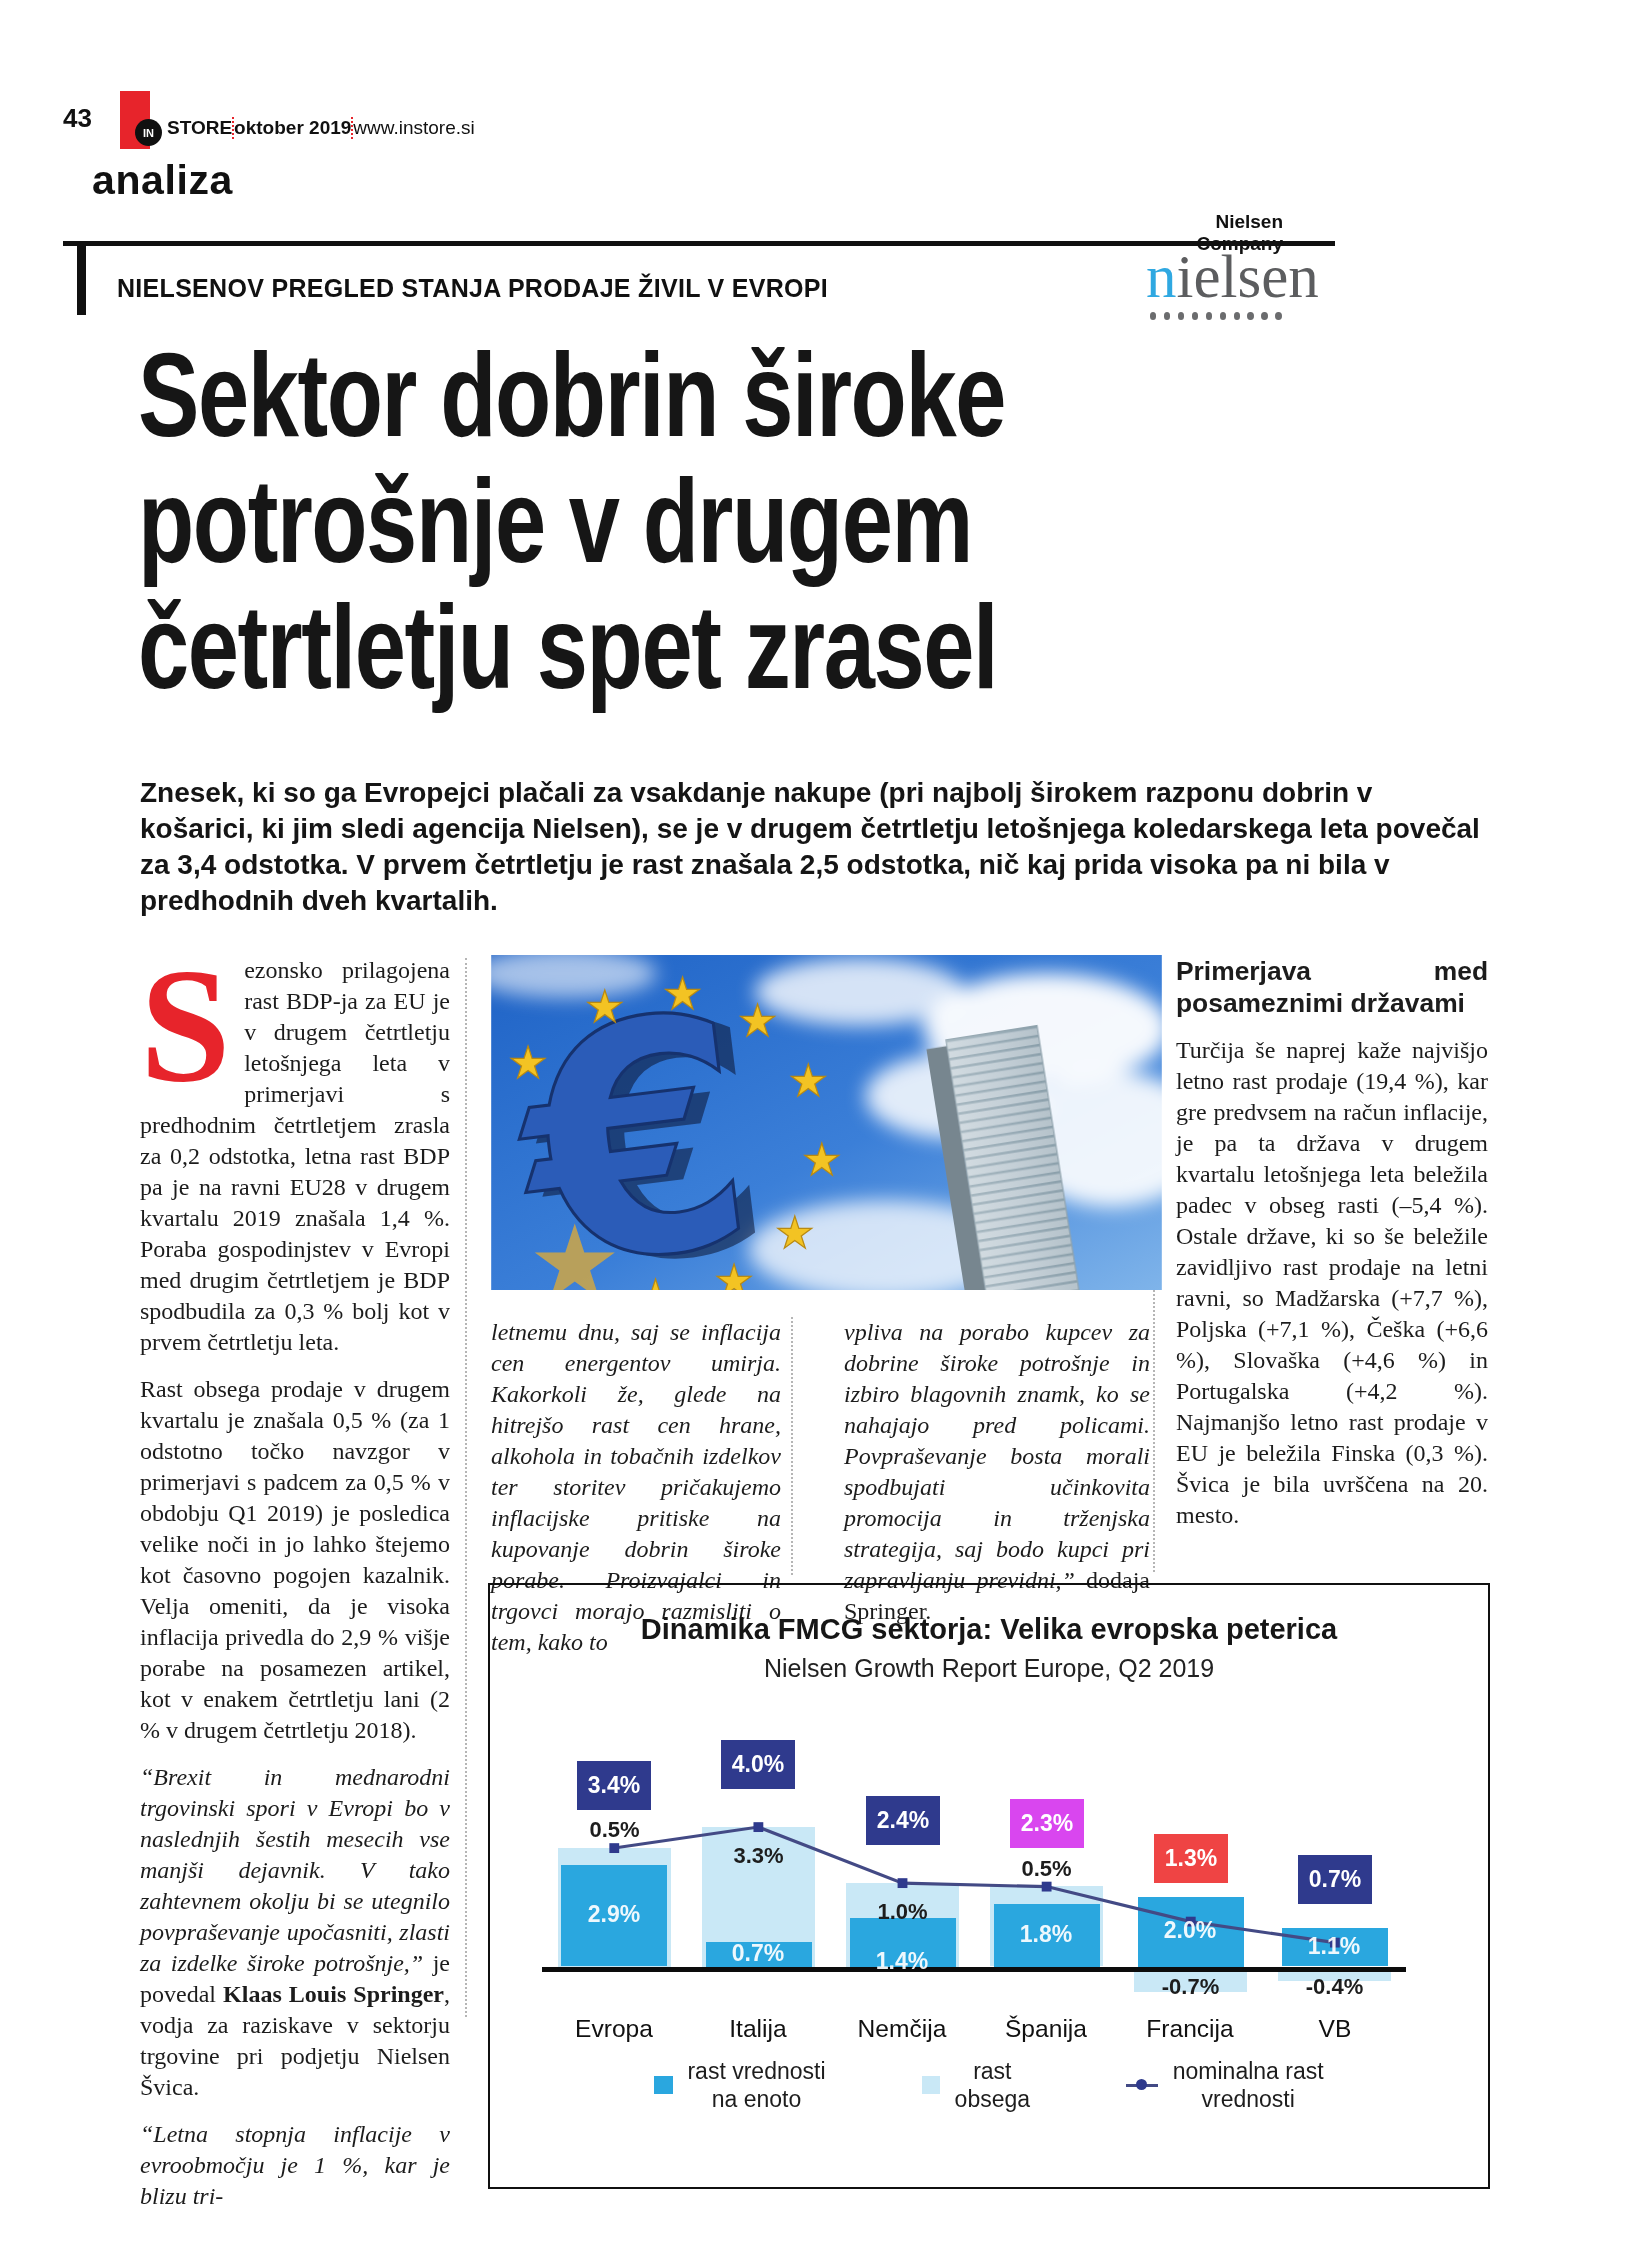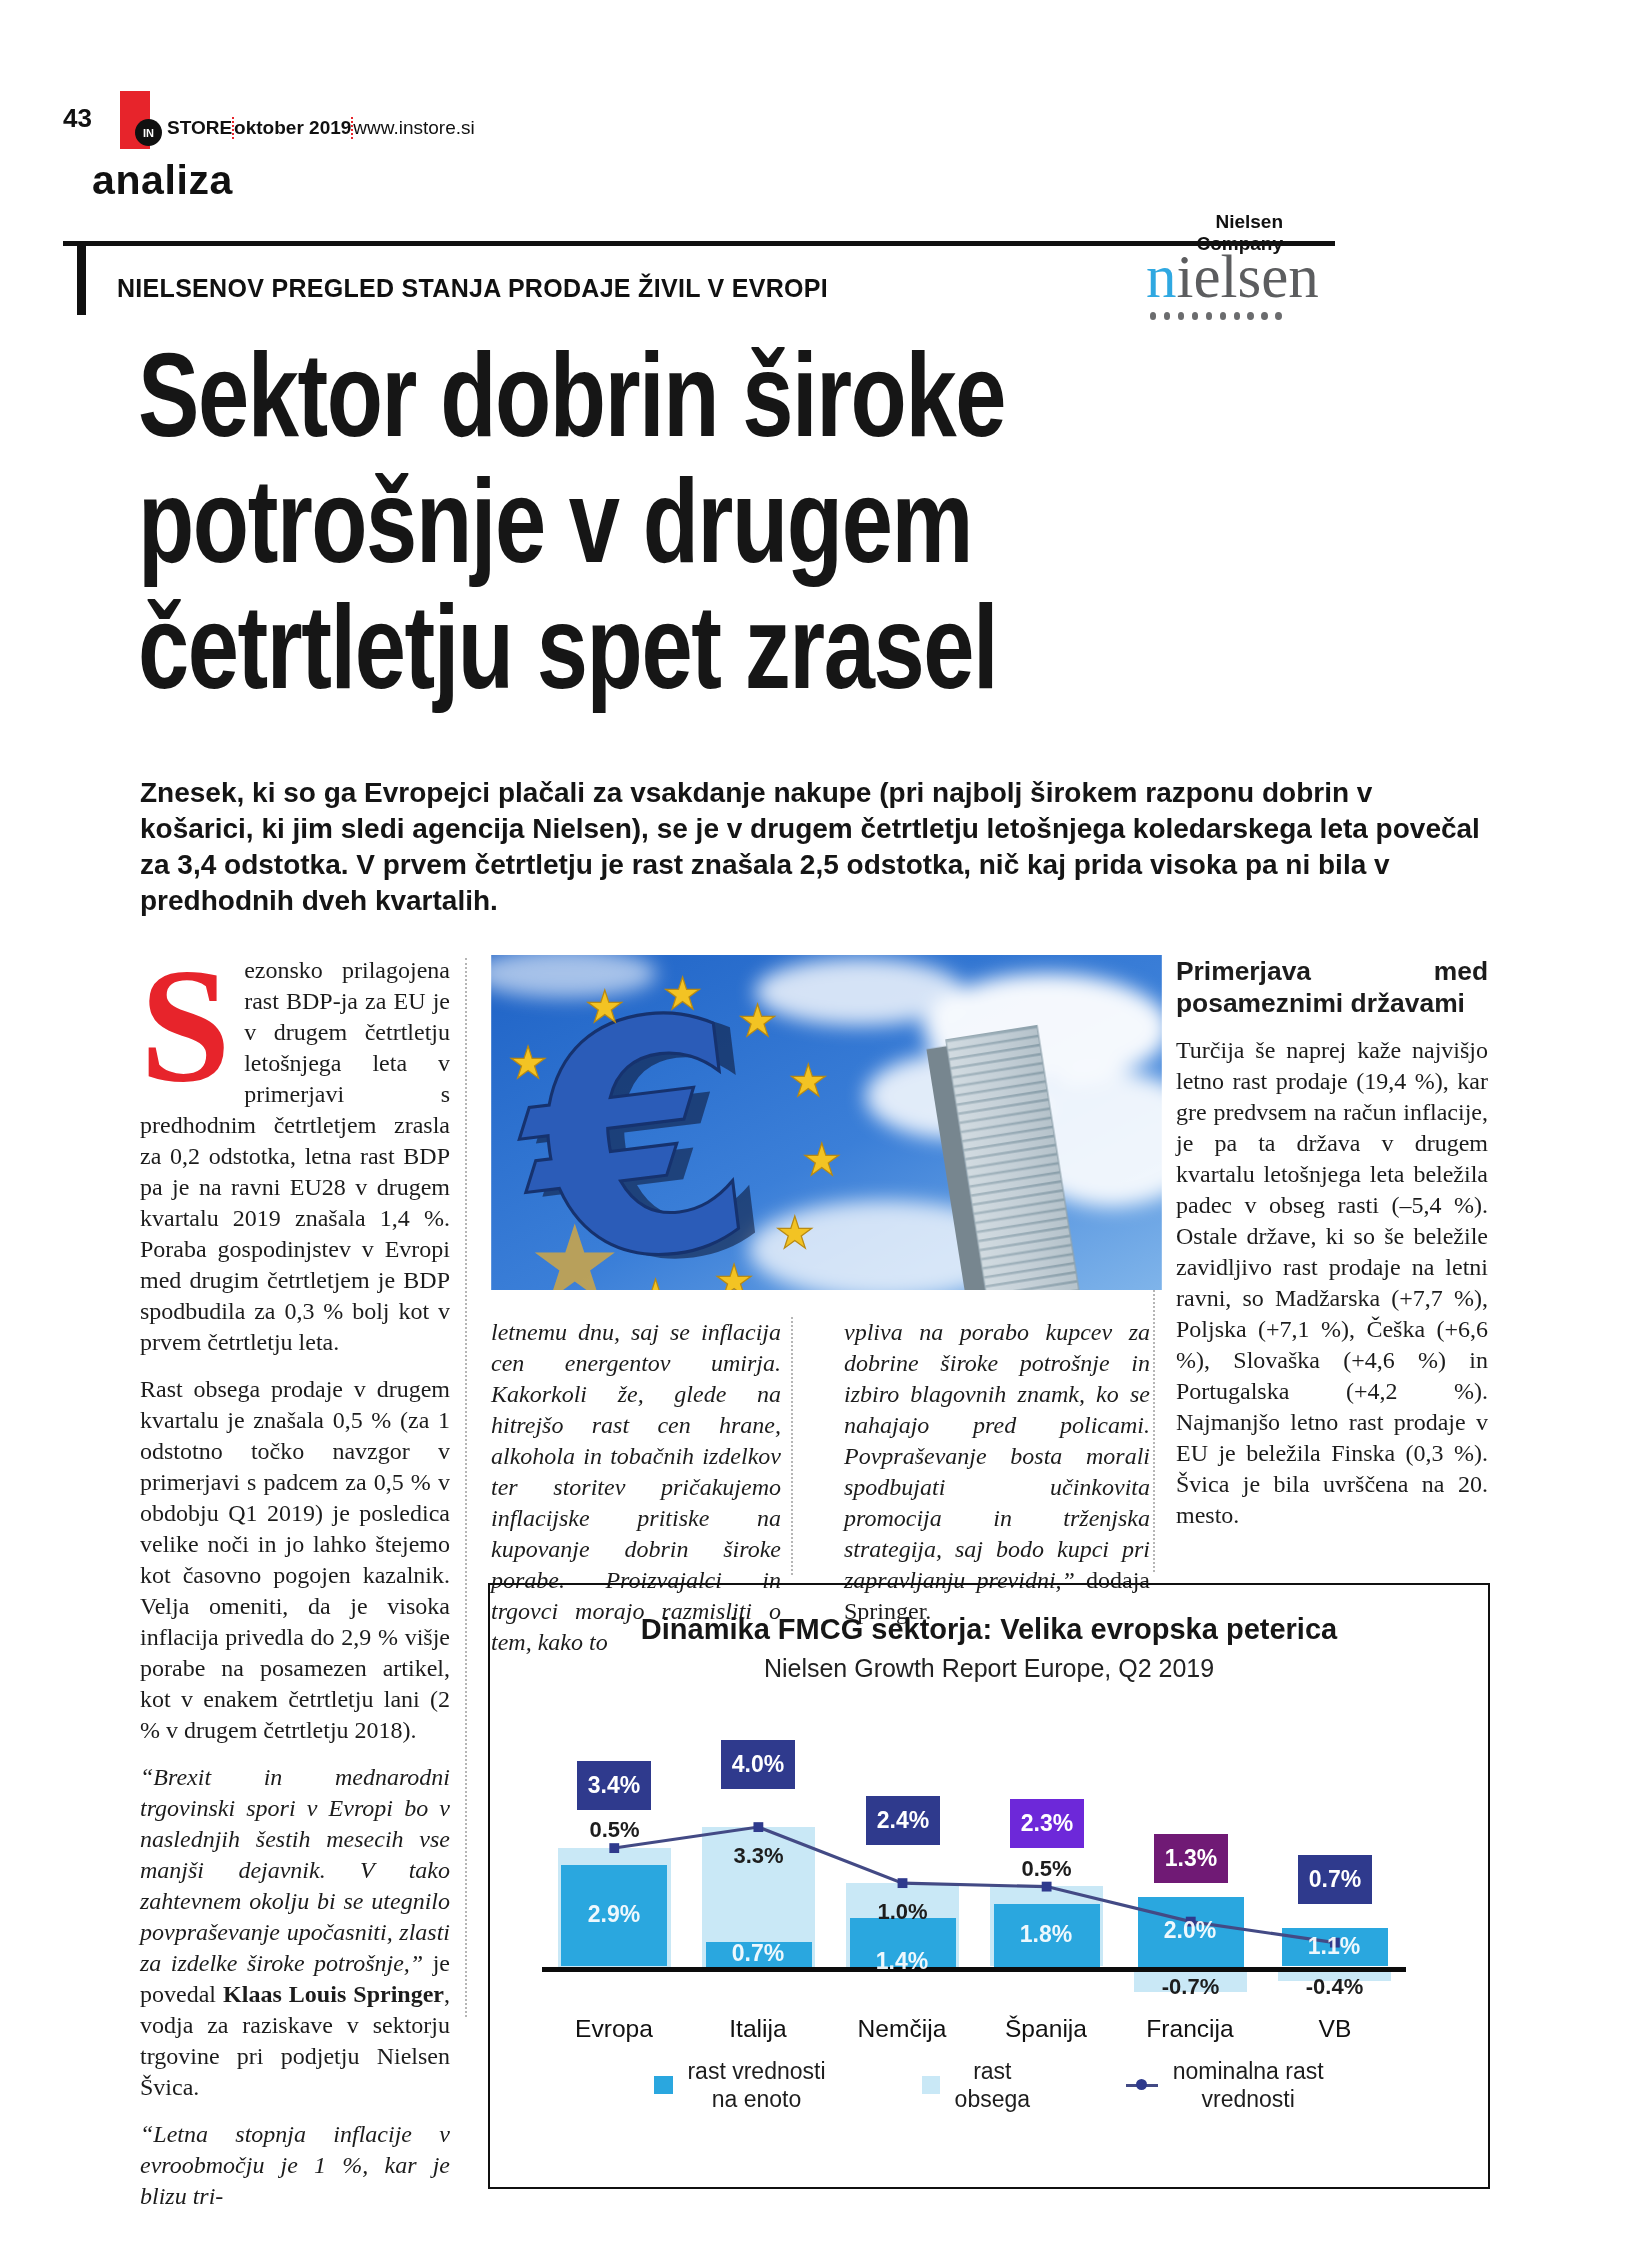--- a/index.html
+++ b/index.html
@@ -216,27 +216,27 @@
         <div class="vol-bar" style="left: 356px; top: 298px; width: 113px; height: 84px; background: rgb(201, 232, 246);"></div>
         <div class="val-bar" style="left: 360px; top: 333px; width: 106px; height: 49px; background: rgb(42, 167, 223);"></div>
         <div class="val-label" style="left: 363px; top: 343px; width: 98px; margin-top: 20px;">1.4%</div>
         <div class="vol-label" style="left: 357px; width: 111px; top: 314px;">1.0%</div>
         <div class="nom-box" style="left: 376px; top: 211px; background: rgb(47, 58, 141);">2.4%</div>
         <div class="cat-label" style="left: 340px; top: 430px; width: 144px;">Nemčija</div>
         <div class="vol-bar" style="left: 500px; top: 301px; width: 113px; height: 80px; background: rgb(201, 232, 246);"></div>
         <div class="val-bar" style="left: 504px; top: 319px; width: 106px; height: 63px; background: rgb(42, 167, 223);"></div>
         <div class="val-label" style="left: 507px; top: 336px; width: 98px;">1.8%</div>
         <div class="vol-label" style="left: 501px; width: 111px; top: 271px;">0.5%</div>
-        <div class="nom-box" style="left: 520px; top: 214px; background: #6d28d9;">2.3%</div>
+        <div class="nom-box" style="left: 520px; top: 214px; background: #d946ef;">2.3%</div>
         <div class="cat-label" style="left: 484px; top: 430px; width: 144px;">Španija</div>
         <div class="vol-bar" style="left: 644px; top: 382px; width: 113px; height: 24.5px; background: rgb(201, 232, 246);"></div>
         <div class="val-bar" style="left: 648px; top: 312px; width: 106px; height: 70px; background: rgb(42, 167, 223);"></div>
         <div class="val-label" style="left: 651px; top: 332px; width: 98px;">2.0%</div>
         <div class="vol-label" style="left: 645px; width: 111px; top: 389px;">-0.7%</div>
-        <div class="nom-box" style="left: 664px; top: 249px; background: #701a75;">1.3%</div>
+        <div class="nom-box" style="left: 664px; top: 249px; background: #ef4444;">1.3%</div>
         <div class="cat-label" style="left: 628px; top: 430px; width: 144px;">Francija</div>
         <div class="vol-bar" style="left: 788px; top: 382px; width: 113px; height: 14px; background: rgb(201, 232, 246);"></div>
         <div class="val-bar" style="left: 792px; top: 343px; width: 106px; height: 38px; background: rgb(42, 167, 223);"></div>
         <div class="val-label" style="left: 795px; top: 348px; width: 98px;">1.1%</div>
         <div class="vol-label" style="left: 789px; width: 111px; top: 389px;">-0.4%</div>
         <div class="nom-box" style="left: 808px; top: 270px; background: rgb(47, 58, 141);">0.7%</div>
         <div class="cat-label" style="left: 773px; top: 430px; width: 144px;">VB</div>
         <svg class="line-layer" viewBox="0 0 1625 760">
           <polyline points="202.33333333333331,428.20000000000005 437,394 671.6666666666666,485.20000000000005 906.3333333333333,490.9 1141,547.9 1375.6666666666665,582.1" fill="none" stroke="#434a85" stroke-width="5"></polyline>
           <rect x="194.33333333333331" y="420.20000000000005" width="16" height="16" fill="#2f3a8d"></rect>

